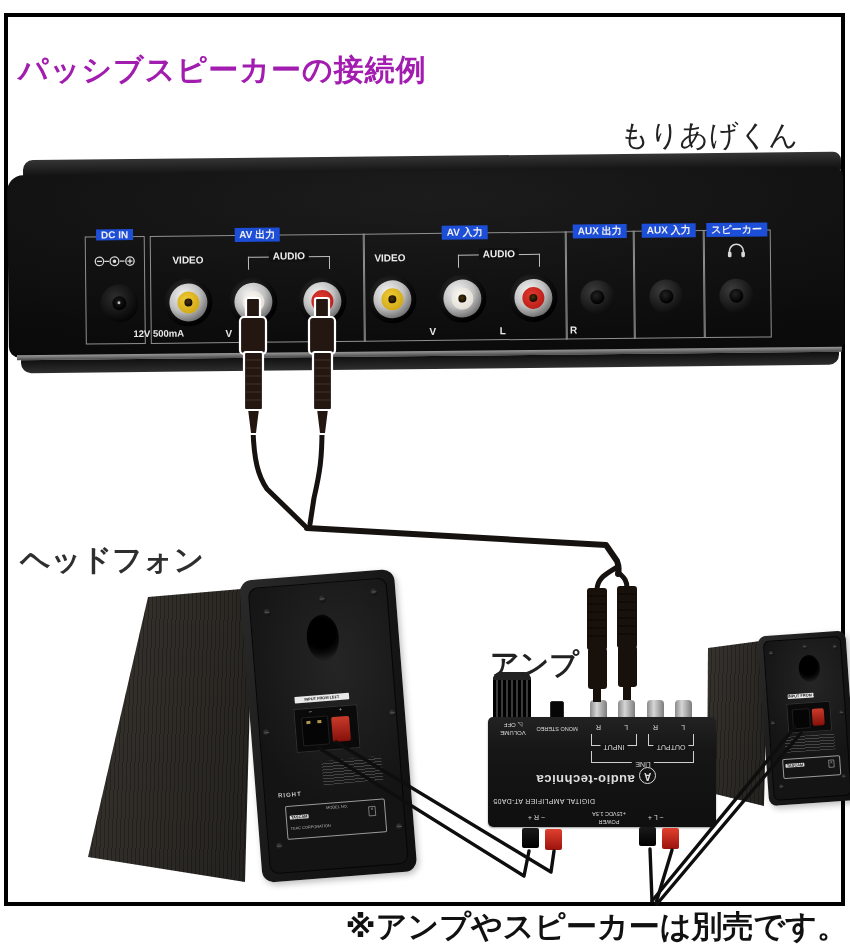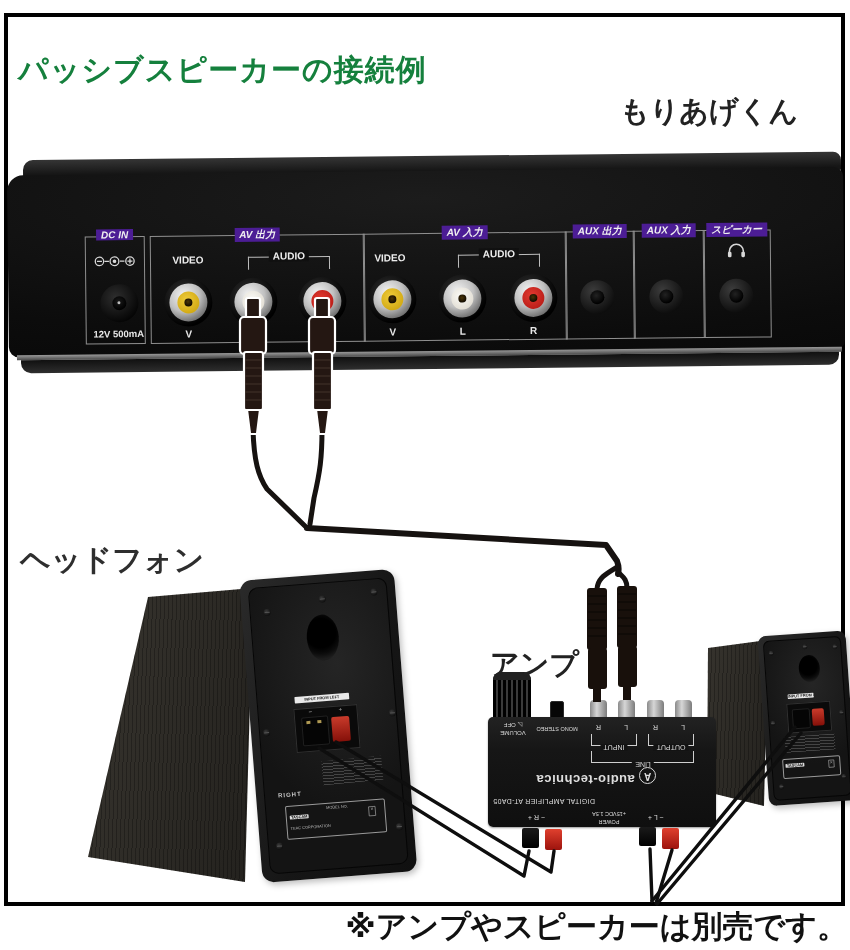--- a/index.html
+++ b/index.html
@@ -2,53 +2,53 @@
 <html><head>
 <meta charset="utf-8">
 <style>
   html,body{margin:0;padding:0;}
   body{width:850px;height:950px;position:relative;background:#fff;overflow:hidden;
        font-family:"Liberation Sans","DejaVu Sans",sans-serif;}
   .abs{position:absolute;}
 
   
   #frame{left:4px;top:13px;width:833px;height:885px;border:4px solid #000;background:#fff;}
-  #title{left:18px;top:50px;font-size:30px;font-weight:bold;color:#15803d;letter-spacing:1px;z-index:6;}
-  #product-name{left:620px;top:92px;font-size:29px;font-weight:bold;color:#222;z-index:6;}
+  #title{left:18px;top:50px;font-size:30px;font-weight:bold;color:#a21caf;letter-spacing:1px;z-index:6;}
+  #product-name{left:620px;top:116px;font-size:29px;font-weight:normal;color:#222;z-index:6;}
   #speaker-label{left:20px;top:540px;font-size:30px;font-weight:bold;color:#2e2e2e;z-index:6;}
   #amp-label{left:490px;top:645px;font-size:29px;font-weight:bold;color:#222;z-index:6;}
   #note{right:2px;top:906px;font-size:31px;font-weight:bold;color:#111;z-index:6;white-space:nowrap;}
 
   
   #device{left:8px;top:156px;width:836px;height:214px;transform:rotate(-0.6deg);z-index:2;}
   .dev-top{left:16px;top:0;right:2px;height:18px;background:linear-gradient(#353535,#161616 80%);
            border-radius:10px 8px 0 0;}
   .dev-face{left:0;top:15px;width:100%;height:182px;
             background:radial-gradient(120% 110% at 50% 15%,#1c1c1c,#0c0c0c 70%,#080808);
             border-radius:16px 10px 8px 10px;}
   .dev-bottom{left:8px;top:195px;right:3px;height:5px;background:linear-gradient(#9a9a9a,#4a4a4a);}
   .dev-shadow{left:12px;top:200px;right:6px;height:13px;background:linear-gradient(#101010,#2e2e2e);
               border-radius:0 0 10px 10px;}
 
   .sec{top:77px;height:106px;border:1px solid #8f8f8f;}
   .sec-label{position:absolute;top:-8px;left:50%;transform:translateX(-50%);
-             background:#4c1d95;padding:0 5px;color:#f0f0f0;font-size:10px;font-weight:bold;
-             white-space:nowrap;font-style:italic;}
+             background:#1d4ed8;padding:0 5px;color:#f0f0f0;font-size:10px;font-weight:bold;
+             white-space:nowrap;}
   #sec-dc{left:77px;width:58px;}
   #sec-avout{left:142px;width:213px;}
   #sec-avin{left:355px;width:202px;}
   #sec-auxout{left:557px;width:68px;}
   #sec-auxin{left:625px;width:70px;}
   #sec-hp{left:695px;width:66px;}
 
   .grp-label{color:#ececec;font-size:10px;font-weight:bold;text-align:center;}
   .bracket{border:1px solid #bdbdbd;border-bottom:none;height:12px;}
   .bracket .grp-label{position:absolute;top:-7px;left:50%;transform:translateX(-50%);
                       background:#101010;padding:0 4px;}
-  .sub-label{color:#e8e8e8;font-size:10px;font-weight:bold;}
+  .sub-label{color:#e8e8e8;font-size:10px;font-weight:bold;padding-left:40px;}
 
   
   .rca{width:48px;height:48px;border-radius:50%;
        background:radial-gradient(circle at 40% 35%,#333,#000 72%);}
   .rca i{position:absolute;border-radius:50%;display:block;}
   .rca .ring{inset:5px;background:radial-gradient(circle at 38% 32%,#f5f5f5,#c0c0c0 45%,#6c6c6c 78%,#9b9b9b);}
   .rca .col{inset:13px;}
   .rca.yellow .col{background:radial-gradient(circle at 42% 38%,#f0cc3a,#c79d07);}
   .rca.white .col{background:radial-gradient(circle at 42% 38%,#fbfaf6,#d9d4c8);}
   .rca.red .col{background:radial-gradient(circle at 42% 38%,#e23a30,#ad1410);}

